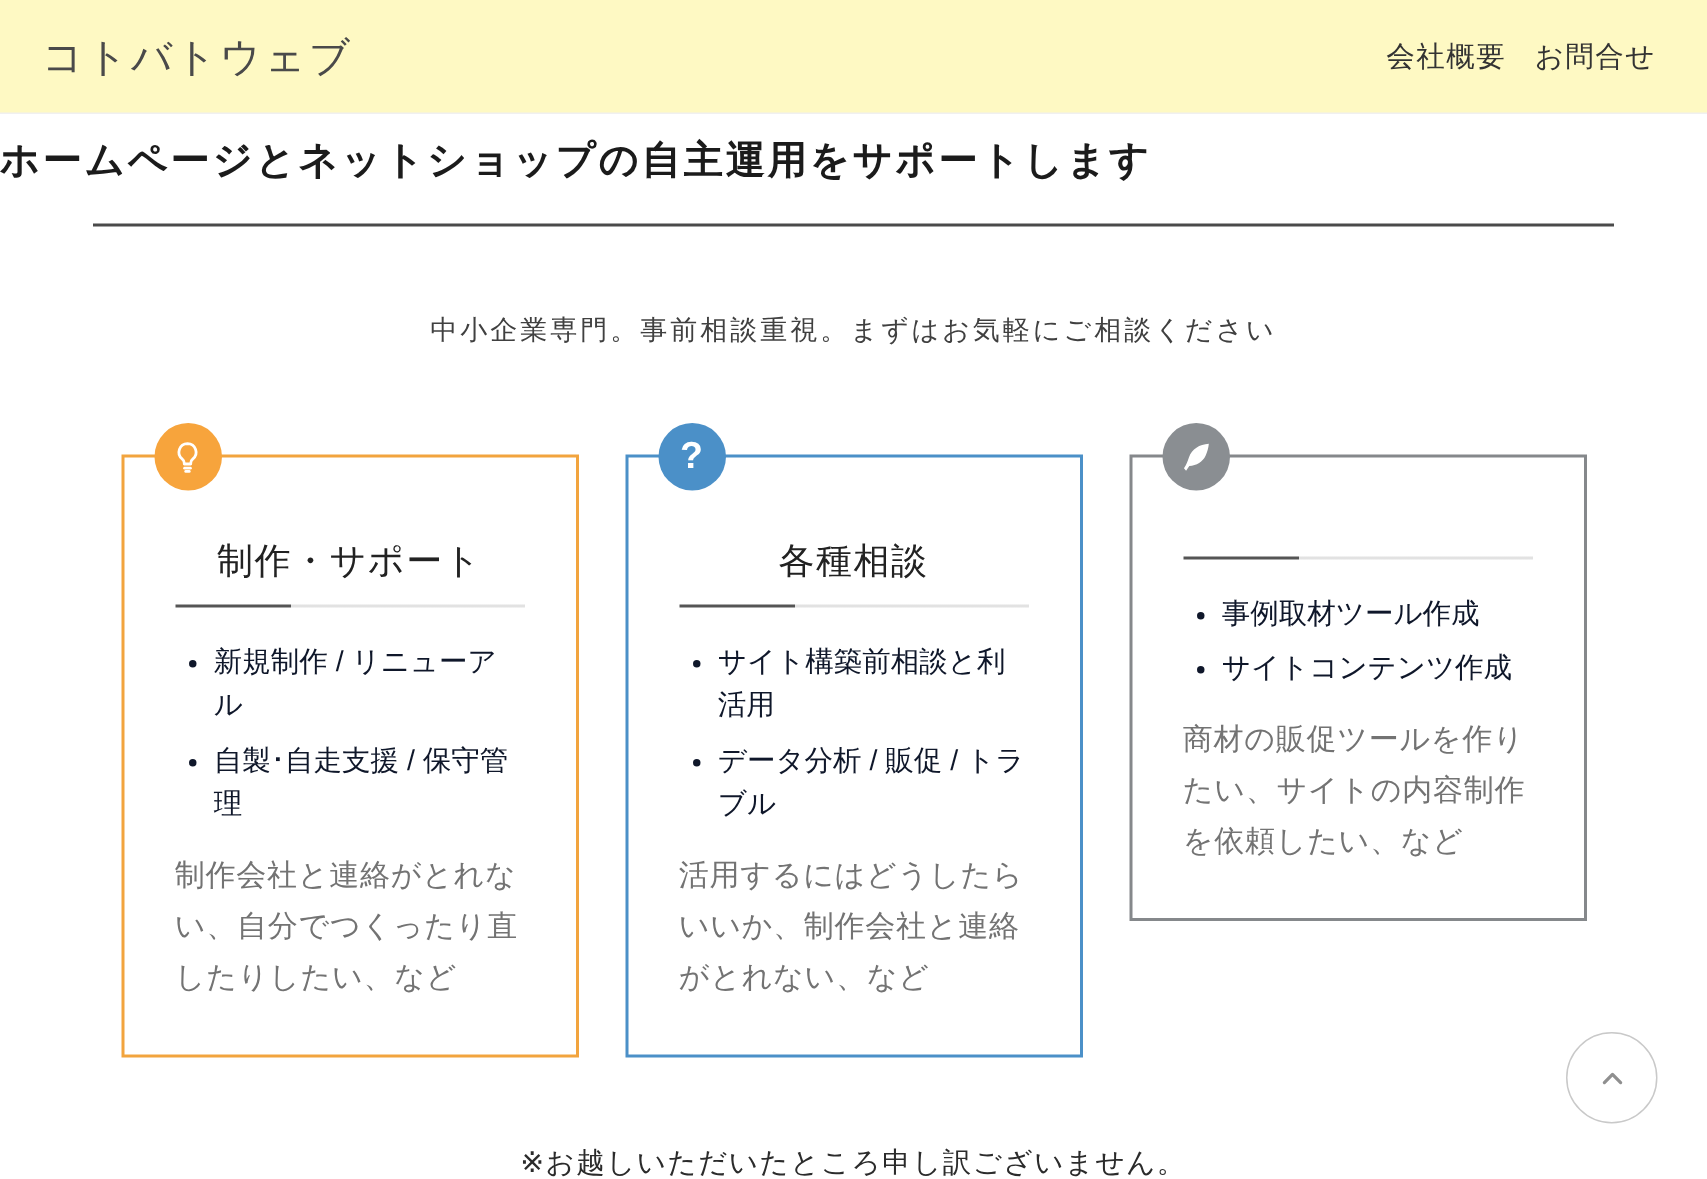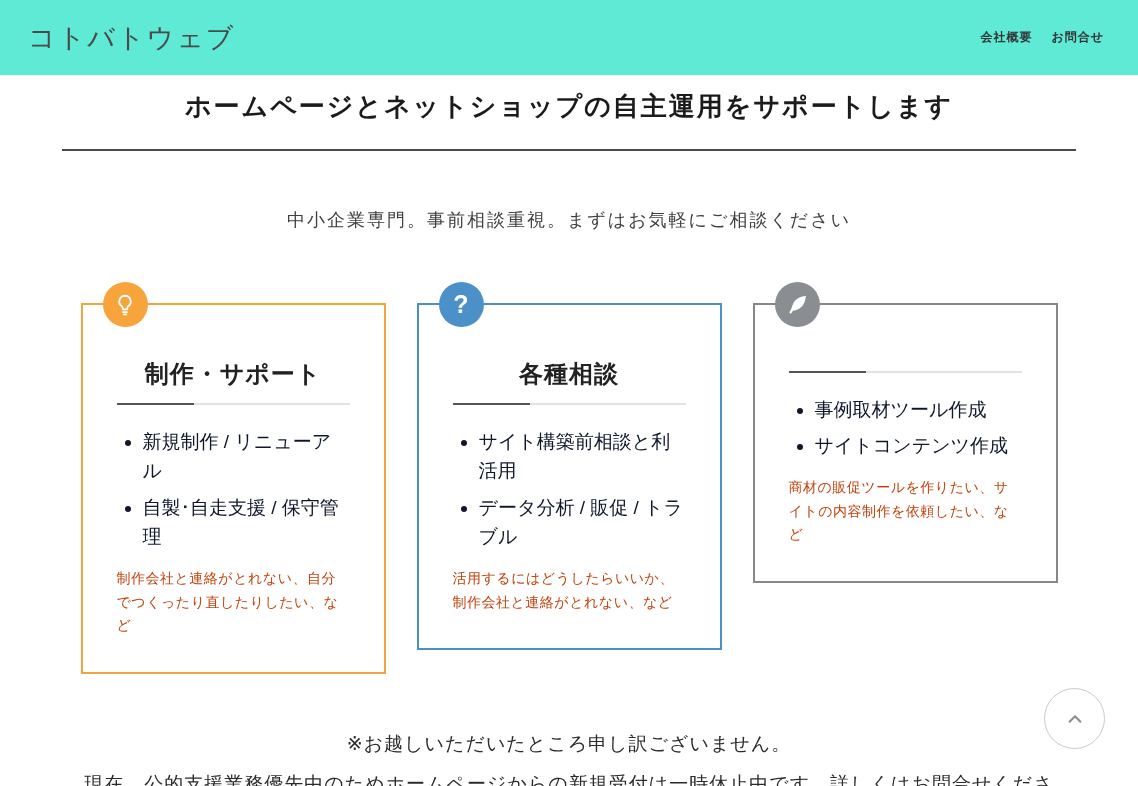--- a/index.html
+++ b/index.html
@@ -10,42 +10,40 @@
     font-family: "Liberation Sans", "DejaVu Sans", sans-serif;
     color: #333;
   }
   
   .header {
     height: 76px;
     display: flex;
     align-items: center;
     justify-content: space-between;
     padding: 0 34px 0 28px;
-    background: #5eead4;
+    background: #fef9c3;
     border-bottom: 1px solid #f0f0f0;
   }
   .logo {
     font-size: 27px;
     color: #4a4a4a;
     letter-spacing: 2px;
     text-decoration: none;
     font-weight: 400;
   }
   .nav { display: flex; gap: 19px; }
   .nav a {
-    font-size: 12px;
+    font-size: 19px;
     color: #333;
     text-decoration: none;
     letter-spacing: 1px;
-    font-weight: bold;
   }
   
   .hero-title {
     margin-top: 13px;
-    text-align: center;
     font-size: 26px;
     font-weight: bold;
     letter-spacing: 2px;
     color: #1b1b1b;
   }
   .title-divider {
     height: 2px;
     background: #4a4a4a;
     margin: 25px 62px 0;
   }
@@ -89,43 +87,43 @@
   .qmark {
     color: #fff;
     font-size: 25px;
     font-weight: bold;
     line-height: 1;
     font-family: "Liberation Sans", sans-serif;
   }
   .card-title {
     text-align: center;
     font-size: 24px;
-    font-weight: bold;
+    font-weight: normal;
     letter-spacing: 1px;
     color: #222;
   }
   .card-underline {
     height: 2px;
     margin-top: 13px;
     background: linear-gradient(to right, #555 33%, #e2e2e2 33%);
   }
   .card-bullets {
     margin-top: 22px;
     padding-left: 26px;
     font-size: 19px;
     line-height: 1.55;
     color: #0f172a;
   }
   .card-bullets li { margin-bottom: 7px; }
   .card-desc {
     margin-top: 15px;
-    font-size: 14px;
+    font-size: 20px;
     line-height: 1.7;
     letter-spacing: 0.5px;
-    color: #c2410c;
+    color: #737373;
   }
   
   .notice {
     margin-top: 57px;
     text-align: center;
     font-size: 19px;
     letter-spacing: 1px;
     color: #2b2b2b;
   }
   .notice-line2 {

